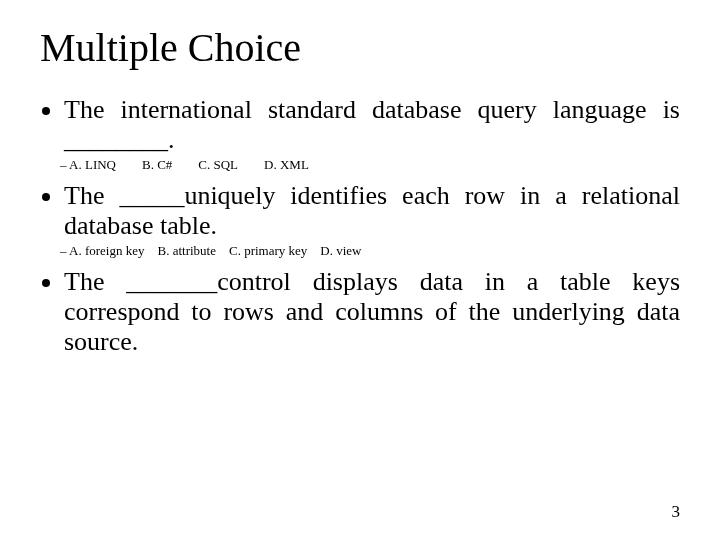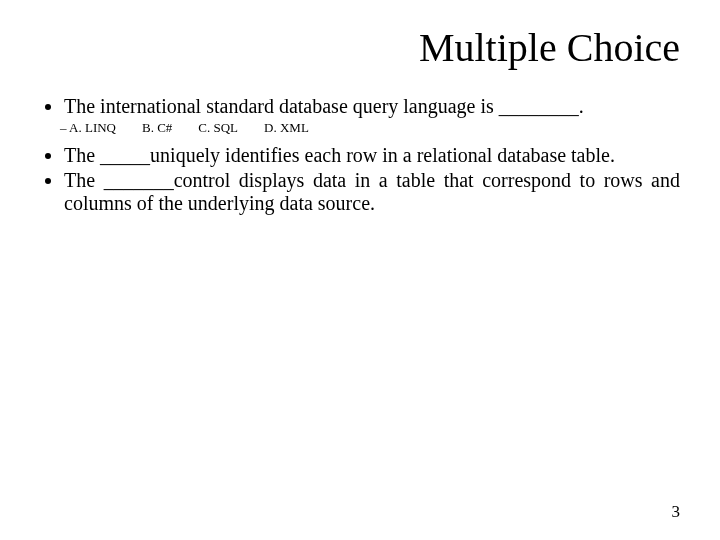--- a/index.html
+++ b/index.html
@@ -12,32 +12,32 @@
     color: #000;
   }
   .slide {
     box-sizing: border-box;
     width: 720px;
     height: 540px;
     padding: 18px 40px 10px 40px;
     position: relative;
   }
   .title {
-    text-align: right;
+    text-align: left;
     font-size: 40px;
     margin: 6px 0 24px 0;
     font-weight: normal;
   }
   ul.q {
     list-style: disc;
     margin: 0;
     padding-left: 24px;
   }
   ul.q > li {
-    font-size: 20px;
+    font-size: 26px;
     text-align: justify;
     margin-bottom: 2px;
   }
   ul.opts {
     list-style: none;
     margin: 2px 0 8px 0;
     padding-left: 20px;
   }
   ul.opts > li {
     font-size: 13px;
@@ -63,19 +63,22 @@
     <li>The international standard database query language is ________.</li>
   </ul>
   <ul class="opts">
     <li>A. LINQ  B. C#  C. SQL  D. XML</li>
   </ul>
 
 
   <ul class="q">
     <li>The _____uniquely identifies each row in a relational database table.</li>
   </ul>
+  <ul class="opts">
+    <li>A. foreign key B. attribute C. primary key D. view</li>
+  </ul>
 
   <ul class="q">
-    <li>The _______control displays data in a table that correspond to rows and columns of the underlying data source.</li>
+    <li>The _______control displays data in a table keys correspond to rows and columns of the underlying data source.</li>
   </ul>
 
   <div class="num">3</div>
 </div>
 
 </body></html>

